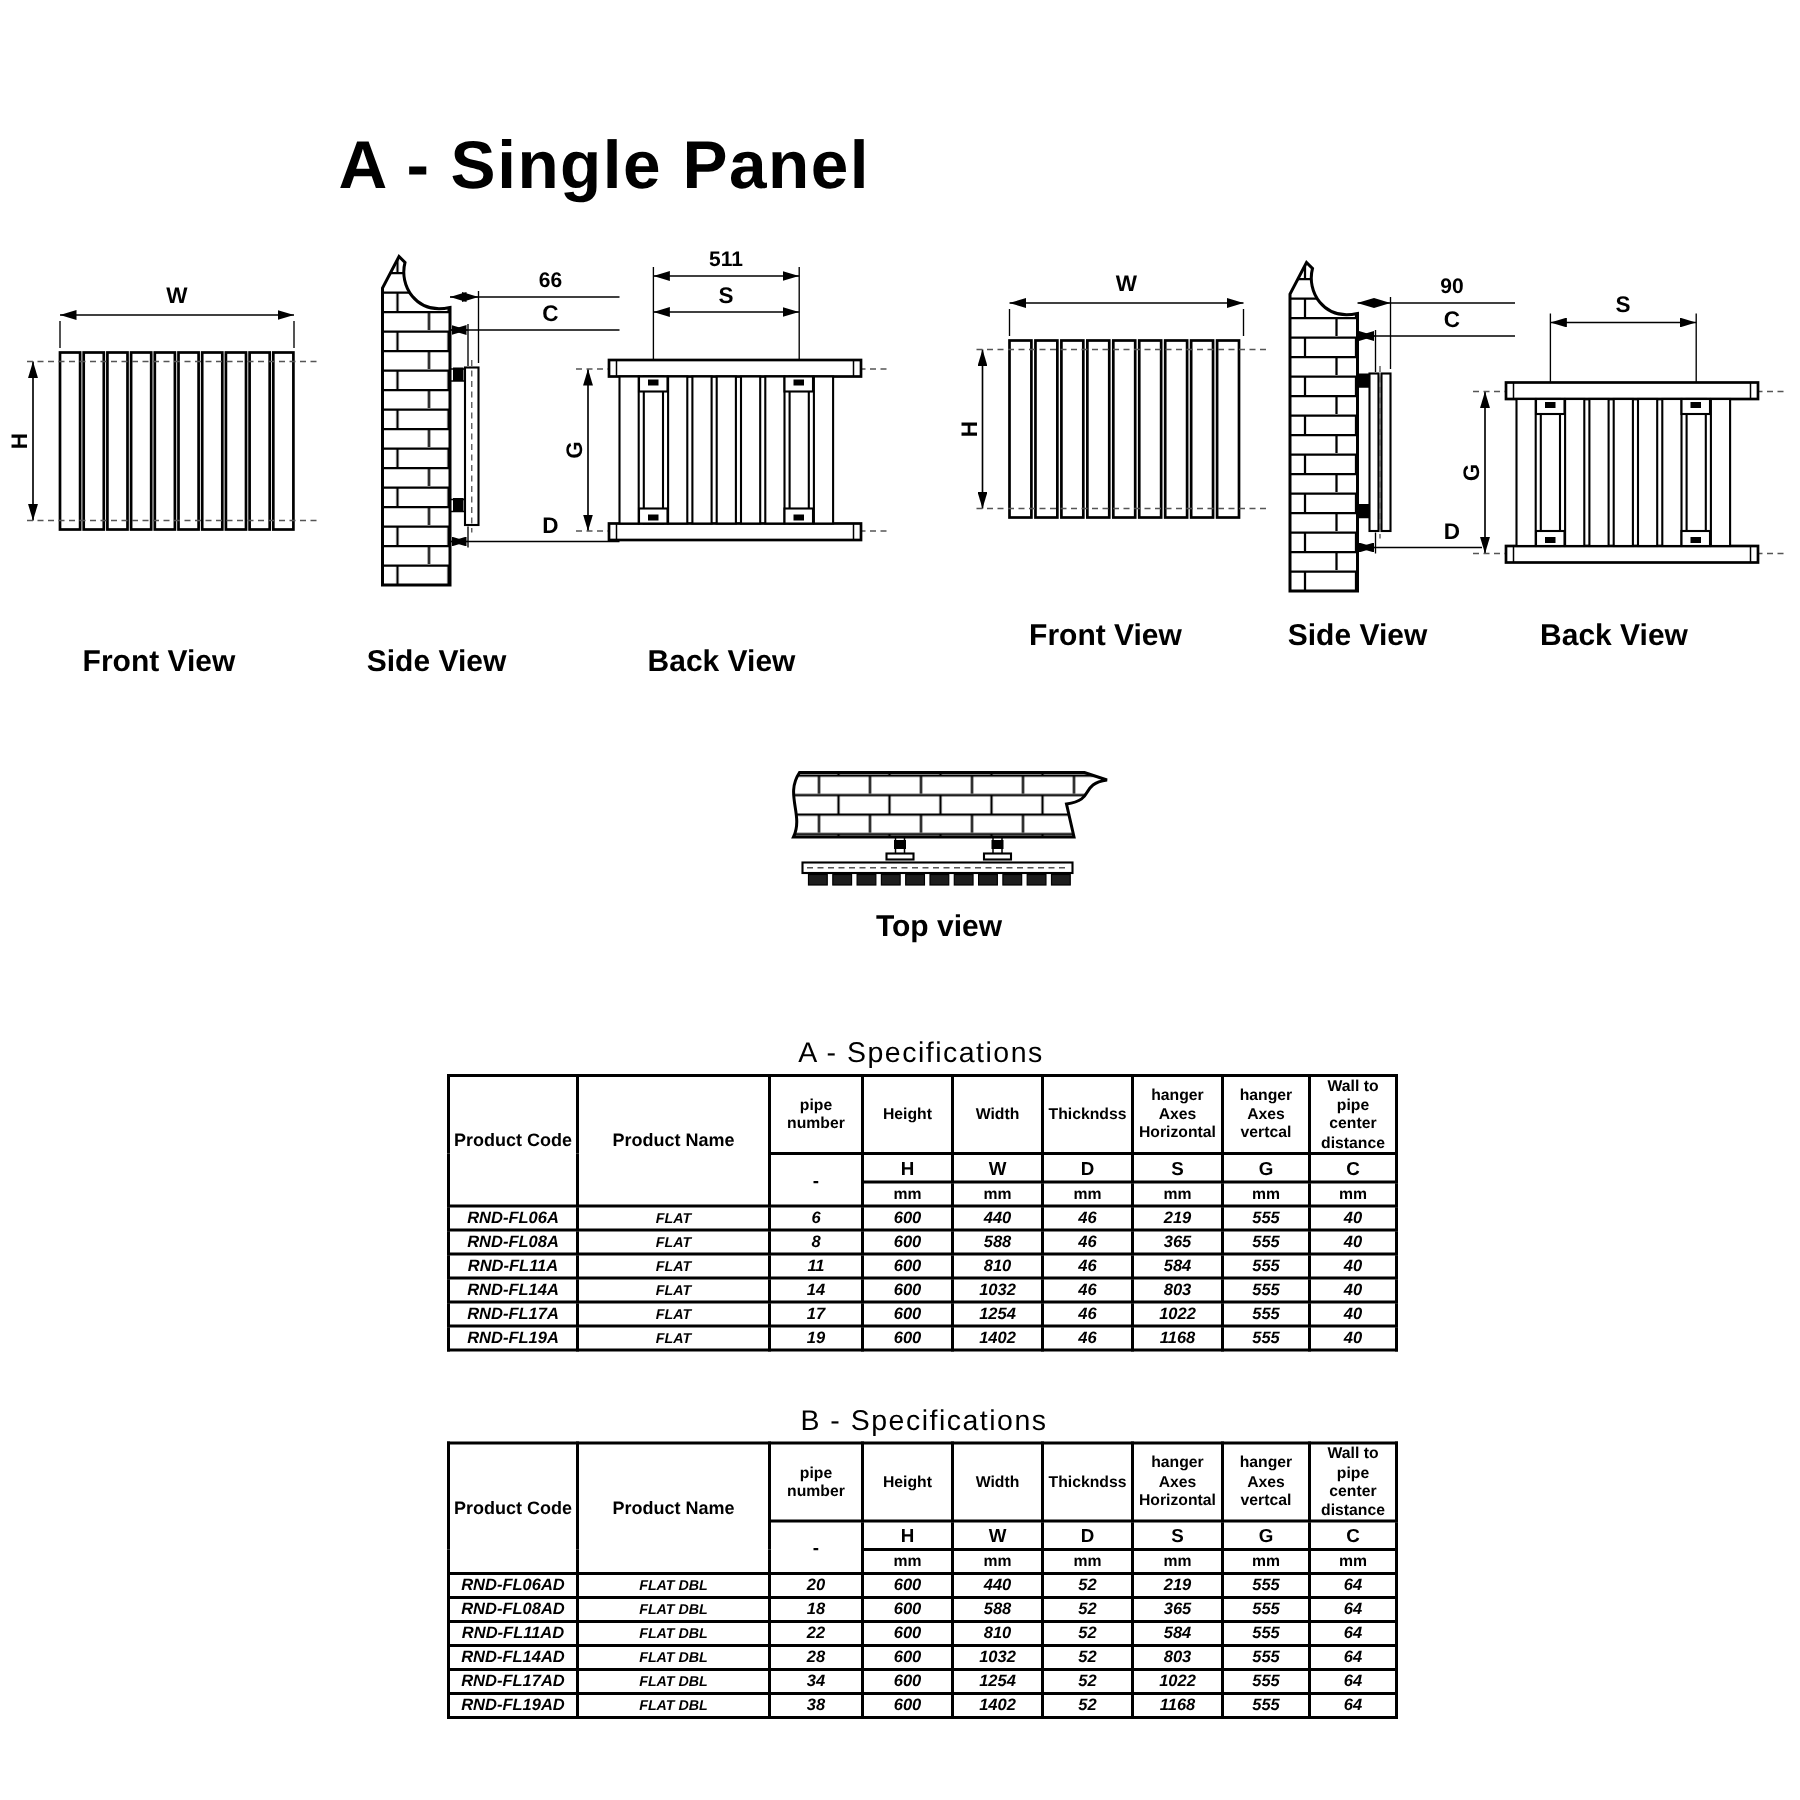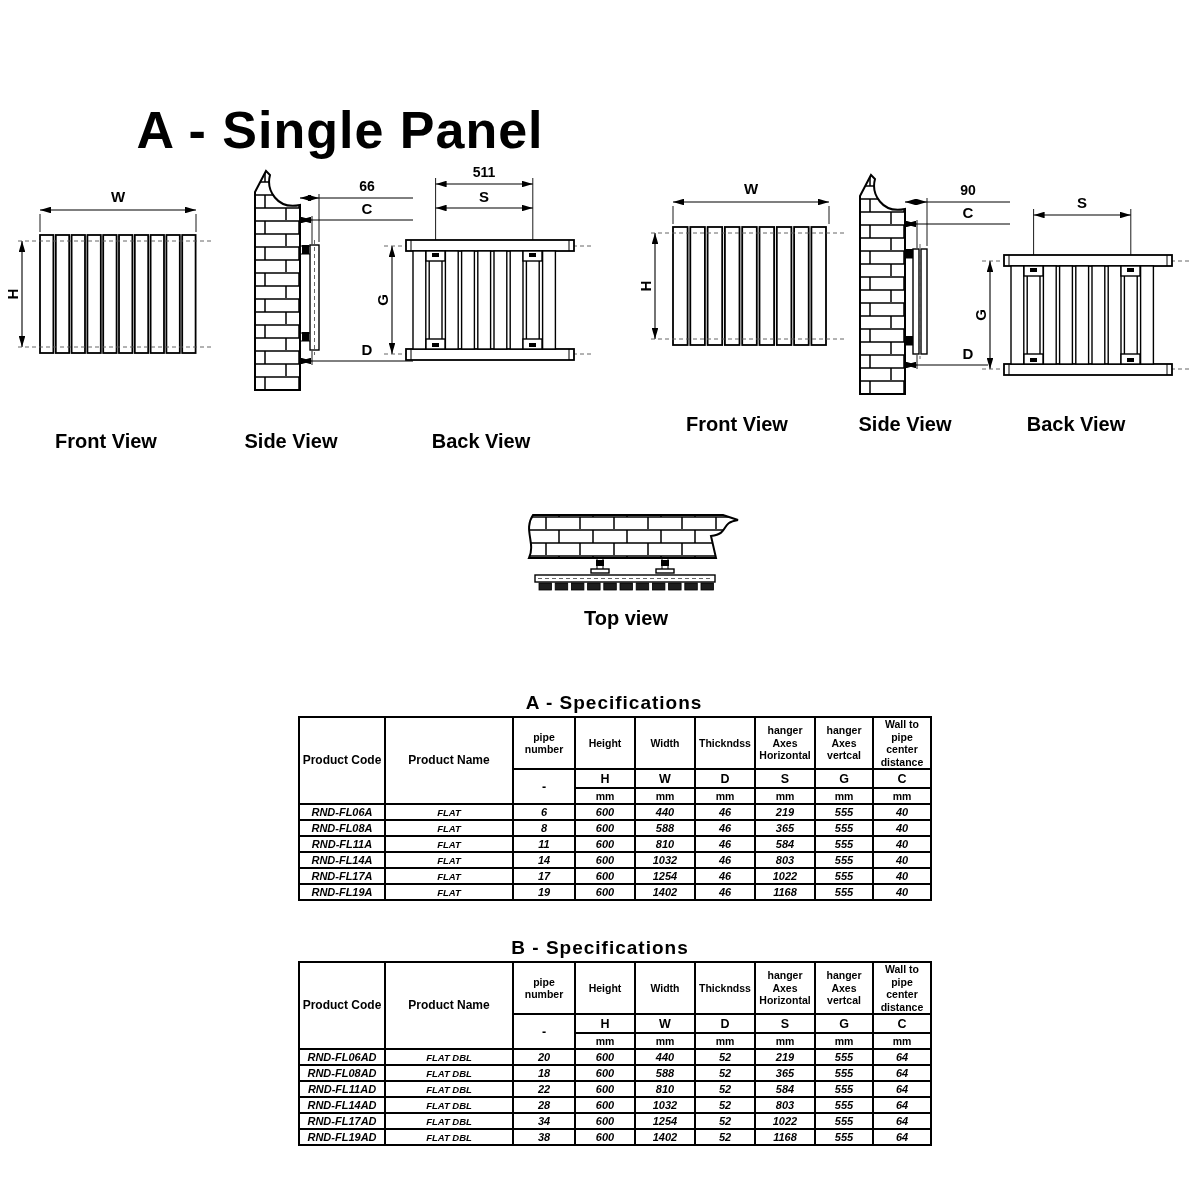--- a/index.html
+++ b/index.html
@@ -1,28 +1,28 @@
 <!DOCTYPE html>
 <html><head>
 <meta charset="utf-8">
 <style>
   html,body{margin:0;padding:0;background:#fff;}
   .sheet{
     position:relative;width:1200px;height:1200px;background:#fff;
     font-family:"Liberation Sans",sans-serif;color:#000;overflow:hidden;
   }
   .main-title{
-    position:absolute;font-weight:bold;font-size:52px;letter-spacing:1px;
-    text-align:center;white-space:nowrap;margin-top:16px;
+    position:absolute;font-weight:bold;font-size:45px;letter-spacing:1px;
+    text-align:right;white-space:nowrap;
   }
   .view-label{
     position:absolute;font-weight:bold;font-size:20px;width:170px;text-align:center;
   }
   .spec-title{
-    position:absolute;font-weight:bold;font-size:19px;width:632px;text-align:center;
+    position:absolute;font-weight:normal;font-size:19px;width:632px;text-align:center;
     letter-spacing:1px;
   }
   svg.draw{position:absolute;overflow:visible;}
   .thin {stroke:#000;stroke-width:1;fill:none;}
   .dim  {stroke:#000;stroke-width:1.1;fill:none;}
   .ext  {stroke:#000;stroke-width:0.9;fill:none;}
   .dash {stroke:#555;stroke-width:0.9;stroke-dasharray:4 3;fill:none;}
   .slat {fill:#fff;stroke:#000;stroke-width:1.8;}
   .slatthin {fill:#fff;stroke:#000;stroke-width:1.4;}
   .seg  {fill:#1d1d1d;stroke:#000;stroke-width:0.8;}
@@ -415,21 +415,21 @@
           <td>600</td>
           <td>1402</td>
           <td>46</td>
           <td>1168</td>
           <td>555</td>
           <td>40</td>
         </tr>
       </tbody>
   </table>
 
-  <div class="spec-title" style="left:284px;top:937px">B - Specifications</div>
+  <div class="spec-title" style="left:300px;top:937px">B - Specifications</div>
   <table class="spec" style="left:298px;top:961px">
     <colgroup>
       <col style="width:86px">
         <col style="width:128px">
         <col style="width:62px">
       <col style="width:60px">
         <col style="width:60px">
         <col style="width:60px">
       <col style="width:60px">
         <col style="width:58px">

